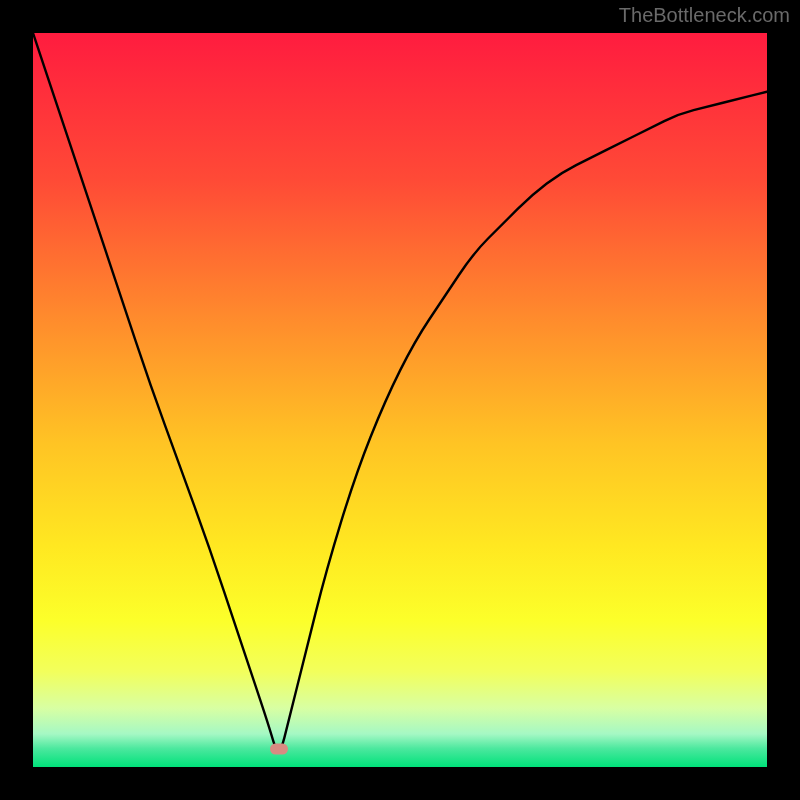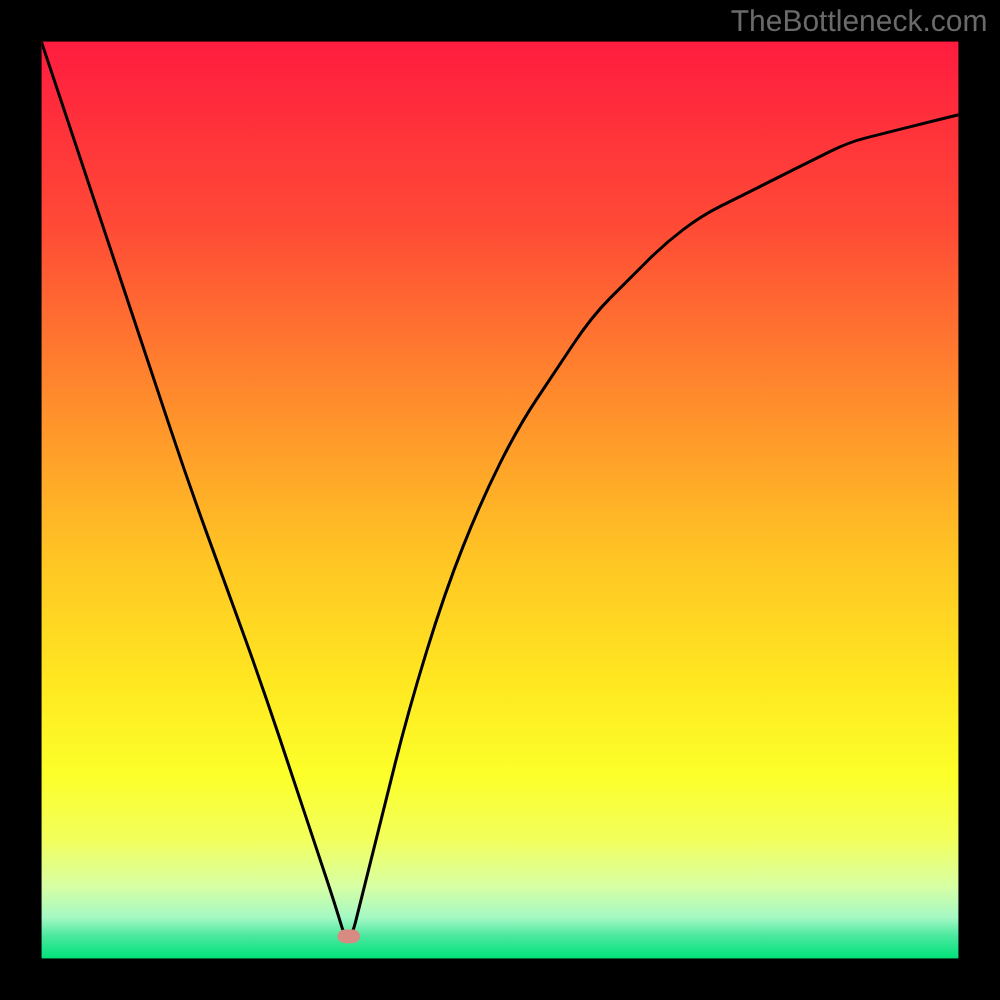--- a/index.html
+++ b/index.html
@@ -39,21 +39,21 @@
     width: 18px;
     height: 11px;
     border-radius: 6px;
     transform: translate(-50%, -50%);
   }
   .watermark {
     position: absolute;
     top: 4px;
     right: 10px;
     color: #6a6a6a;
-    font-size: 24px;
+    font-size: 20px;
     font-weight: 500;
     user-select: none;
   }
 </style>
 </head>
 <body>
 
 <div class="watermark">TheBottleneck.com</div>
 
 <div class="frame">

